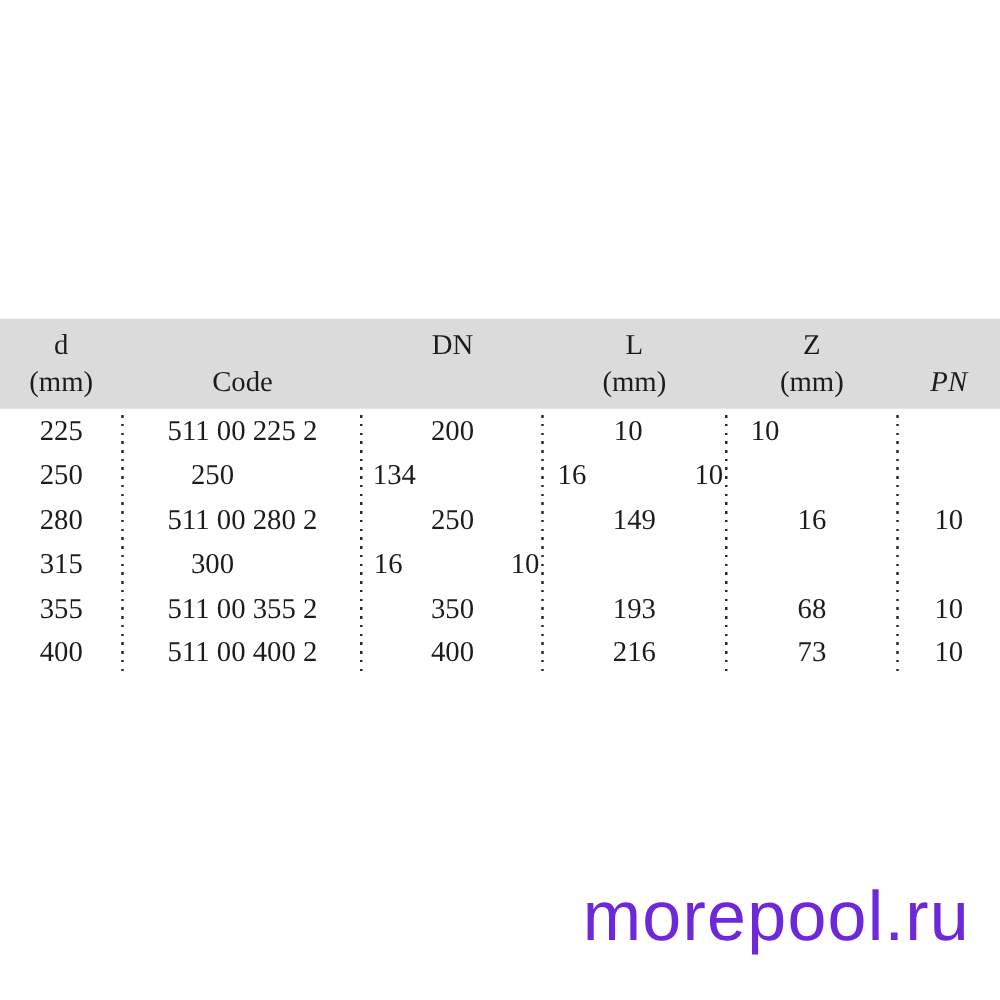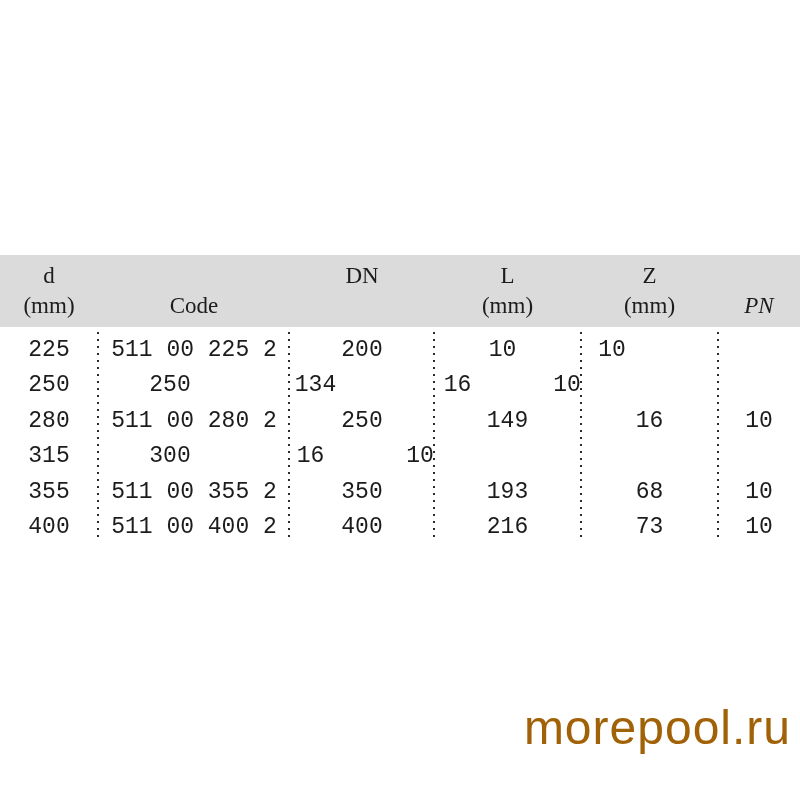--- a/index.html
+++ b/index.html
@@ -49,22 +49,21 @@
 
   
   .data-section {
     position: absolute;
     top: 327px; left: 0;
     width: 800px; height: 216px;
   }
   .data-row {
     display: flex;
     height: 35.5px;
-    align-items: flex-end;
-    font-family: Liberation Mono, monospace;
+    align-items: center;
   }
   .dcell {
     font-size: 23px;
     color: #1c1c1c;
     text-align: center;
     white-space: nowrap;
   }
 
   
   .vsep {
@@ -80,26 +79,26 @@
   .vsep-1 { left: 97px;  }
   .vsep-2 { left: 288px; }
   .vsep-3 { left: 433px; }
   .vsep-4 { left: 580px; }
   .vsep-5 { left: 717px; }
 
   
   .watermark {
     position: absolute;
     top: 700px;
-    right: 9px;
+    right: 24px;
     font-family: "Liberation Sans", sans-serif;
-    font-size: 48px;
+    font-size: 56px;
     font-weight: 400;
     letter-spacing: 1px;
-    color: #a16207;
+    color: #6d28d9;
     white-space: nowrap;
   }
 </style>
 </head>
 <body>
 
 <div class="canvas">
 
   <div class="table-header">
     <div class="hcell col-d">

